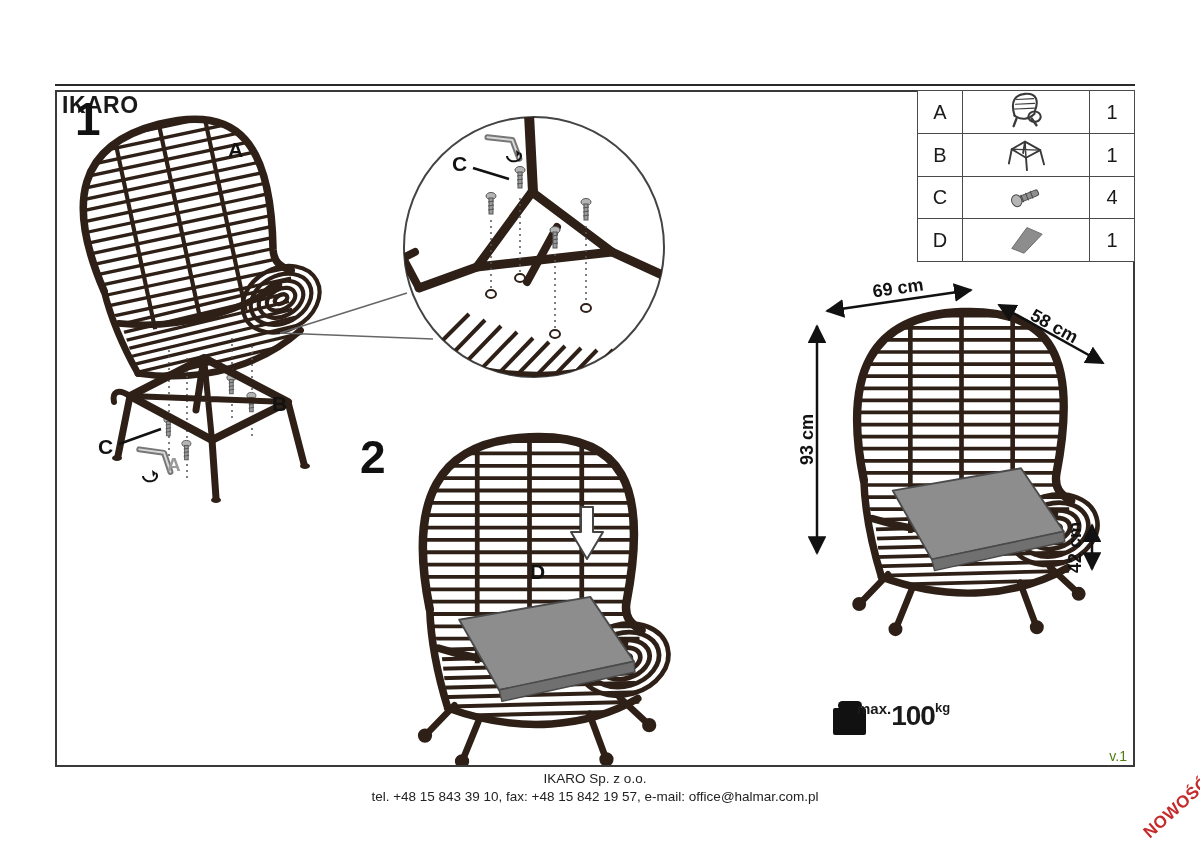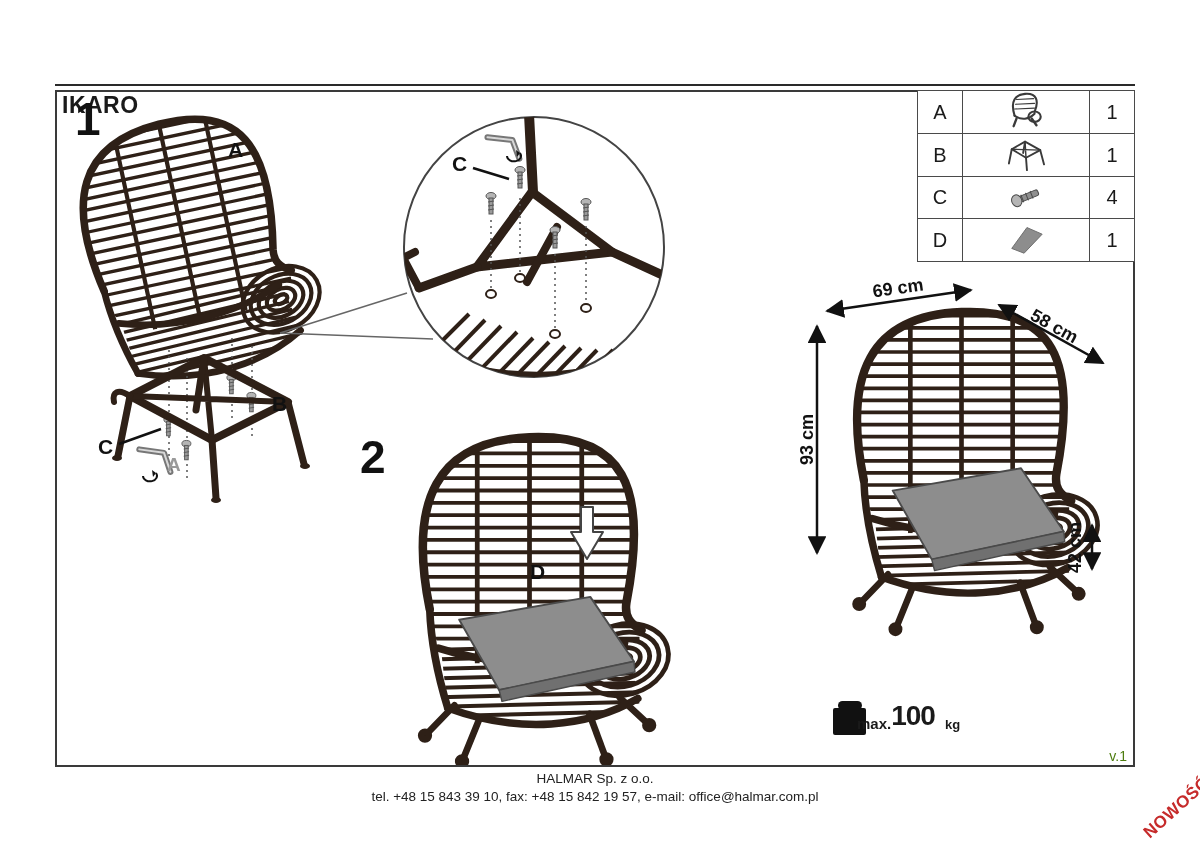--- a/index.html
+++ b/index.html
@@ -7,24 +7,24 @@
         font-family:"Liberation Sans", sans-serif;color:#1a1a1a;overflow:hidden;}
   .title{position:absolute;left:62px;top:72px;font-size:23px;font-weight:bold;letter-spacing:.5px;margin-top:20px;}
   .title-rule{position:absolute;left:55px;top:84px;width:1080px;height:0;border-top:2px solid #2a2a2a;}
   .frame{position:absolute;left:55px;top:90px;width:1080px;height:677px;border:2px solid #3a3a3a;box-sizing:border-box;}
   .art{position:absolute;left:0;top:0;width:1076px;height:673px;}
   .ovl{position:absolute;white-space:nowrap;}
   .stepnum{font-size:46px;font-weight:bold;color:#111;}
   .plabel{font-size:21px;font-weight:bold;color:#111;}
   .gray-label{font-size:19px;font-weight:bold;color:#9a9a9a;}
   .dim{font-size:18px;font-weight:bold;color:#111;width:110px;text-align:center;}
-  .weight{display:flex;align-items:flex-end;}
+  .weight{display:flex;align-items:flex-start;}
   .weight .w-max{font-size:15px;font-weight:bold;}
   .weight .w-val{font-size:28px;font-weight:bold;letter-spacing:-1px;}
-  .weight .w-unit{font-size:13px;font-weight:bold;margin-left:10px;}
+  .weight .w-unit{font-size:13px;font-weight:bold;margin-left:0;}
   .version{position:absolute;right:6px;bottom:1px;font-size:14px;color:#4d7c0f;}
   .parts-table{position:absolute;top:-2px;right:-2px;border-collapse:collapse;background:#fff;}
   .parts-table td{border:1.5px solid #4a4a4a;text-align:center;vertical-align:middle;padding:0;}
   .pt-id{width:44px;height:41px;font-size:20px;}
   .pt-icon{width:126px;height:41px;}
   .pt-qty{width:44px;height:41px;font-size:20px;}
   .footer{position:absolute;left:0;top:770px;width:1190px;text-align:center;color:#222;}
   .footer div{font-size:13.5px;line-height:1.35;}
   .badge{position:absolute;left:1136px;top:798px;font-size:17px;font-weight:bold;
          transform:rotate(-42deg);transform-origin:center;letter-spacing:.5px;}
@@ -330,19 +330,19 @@
             <path d="M 8,31 L 24,9 L 40,16 L 21,36 Z" fill="#8d8d8d" stroke="#6b6b6b" stroke-width="1"></path>
           </svg>
         </td>
         <td class="pt-qty">1</td>
       </tr>
     </tbody>
       </table>
   </div>
 
   <div class="footer">
-    <div>HALMAR Sp. z o.o.</div>
+    <div>IKARO Sp. z o.o.</div>
     <div>tel. +48 15 843 39 10, fax: +48 15 842 19 57, e-mail: office@halmar.com.pl</div>
   </div>
 
   <div class="badge" style="color: rgb(198, 43, 43);">NOWOŚĆ</div>
 
 </div>
 
 </body></html>

